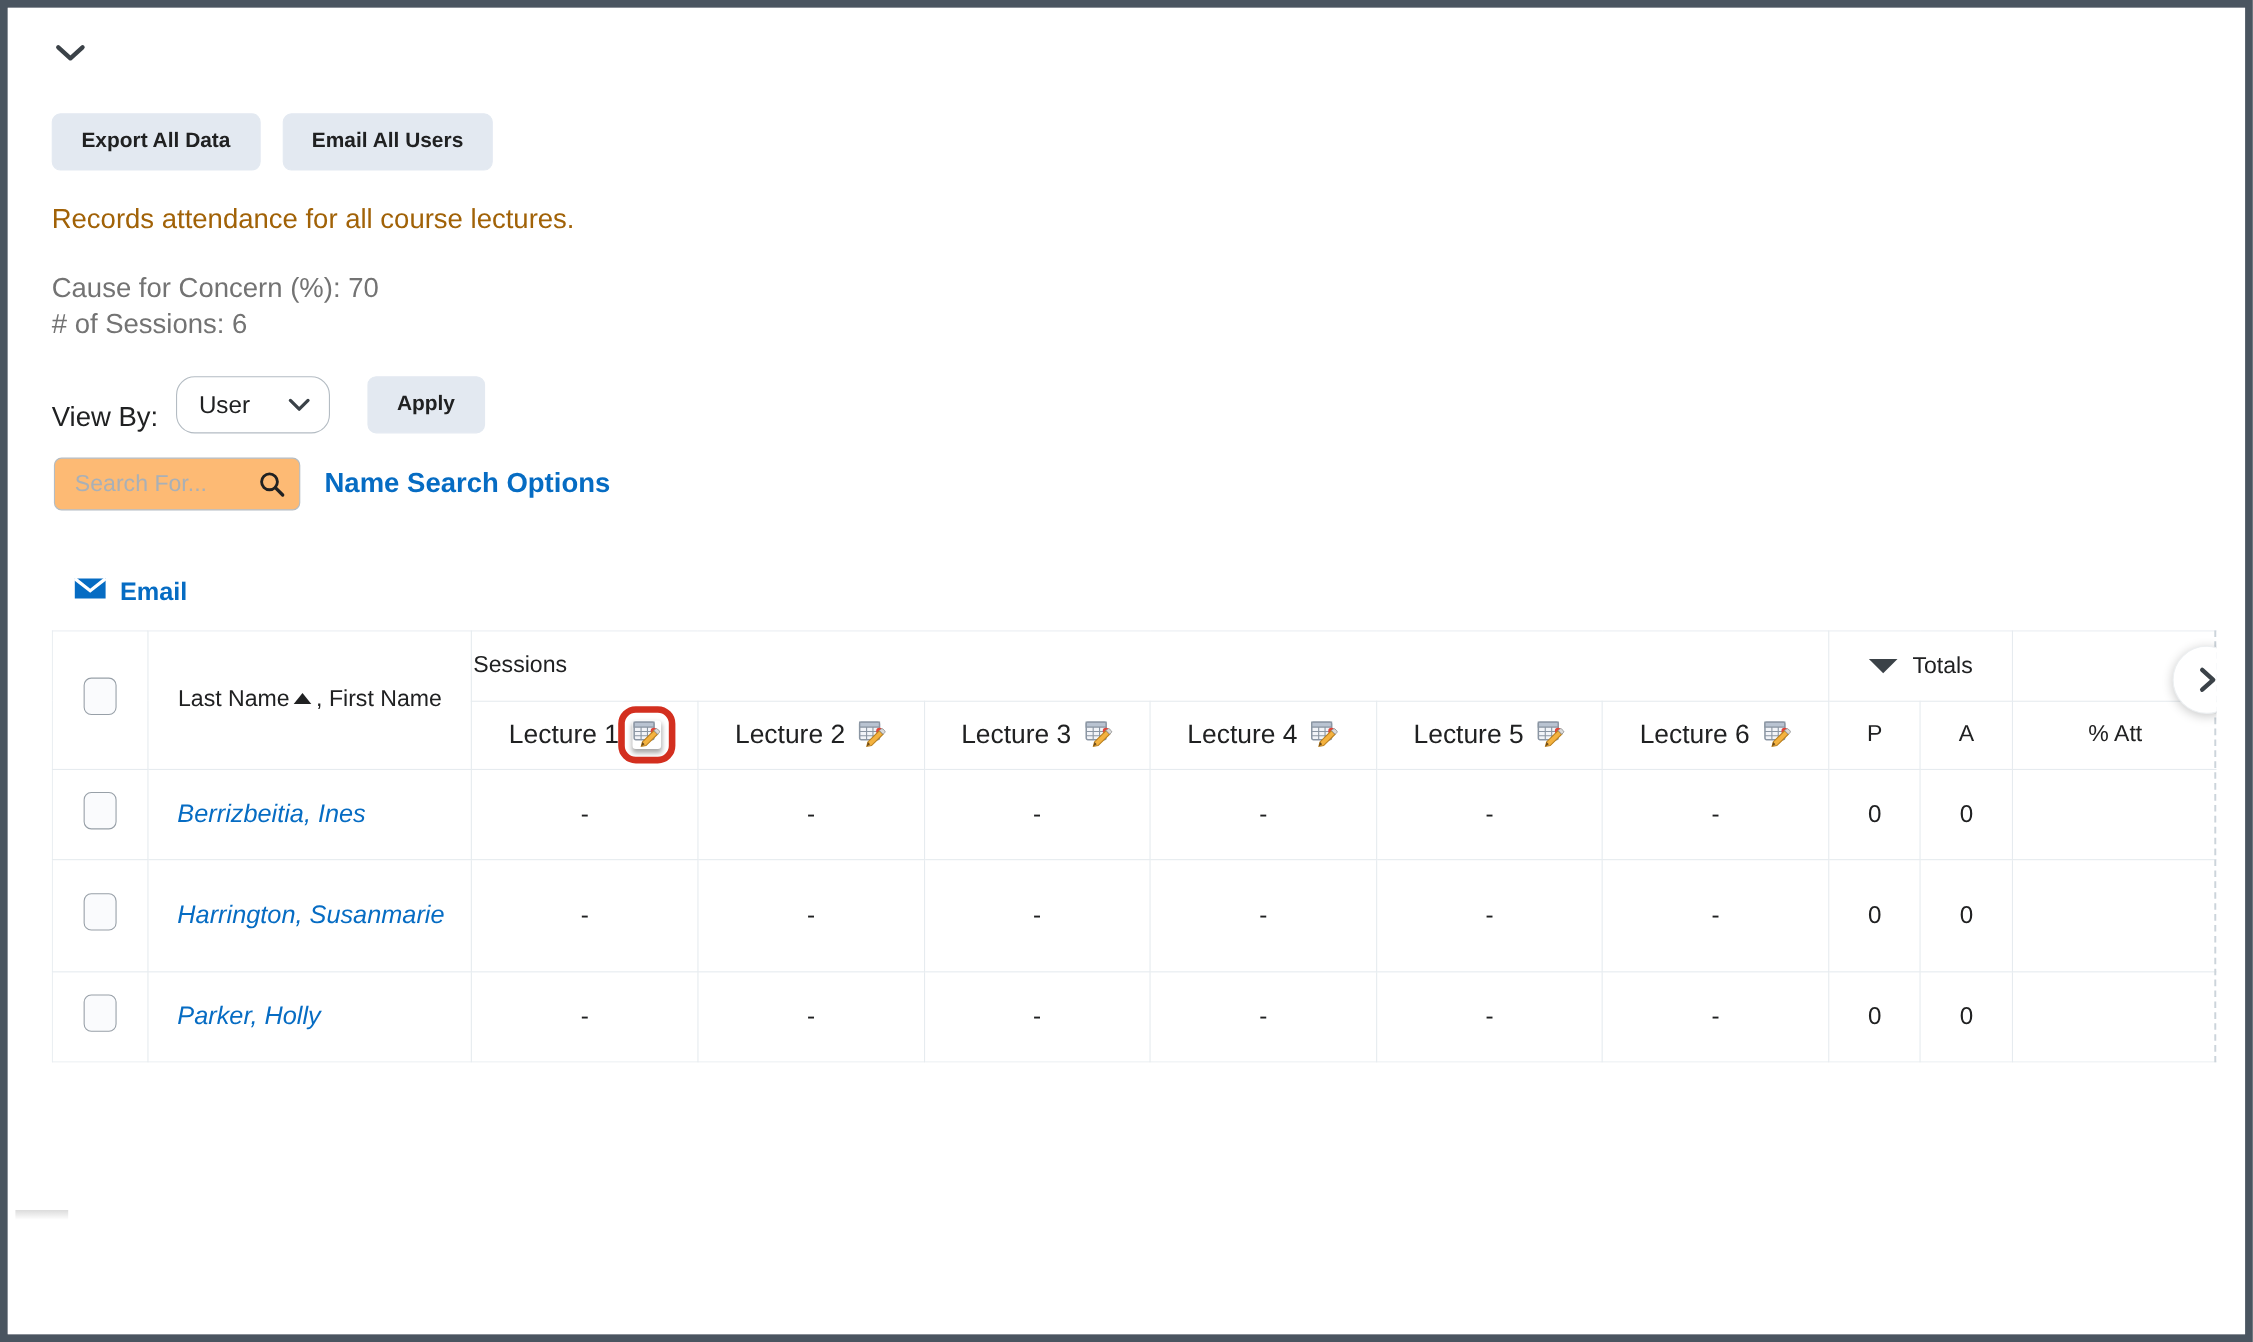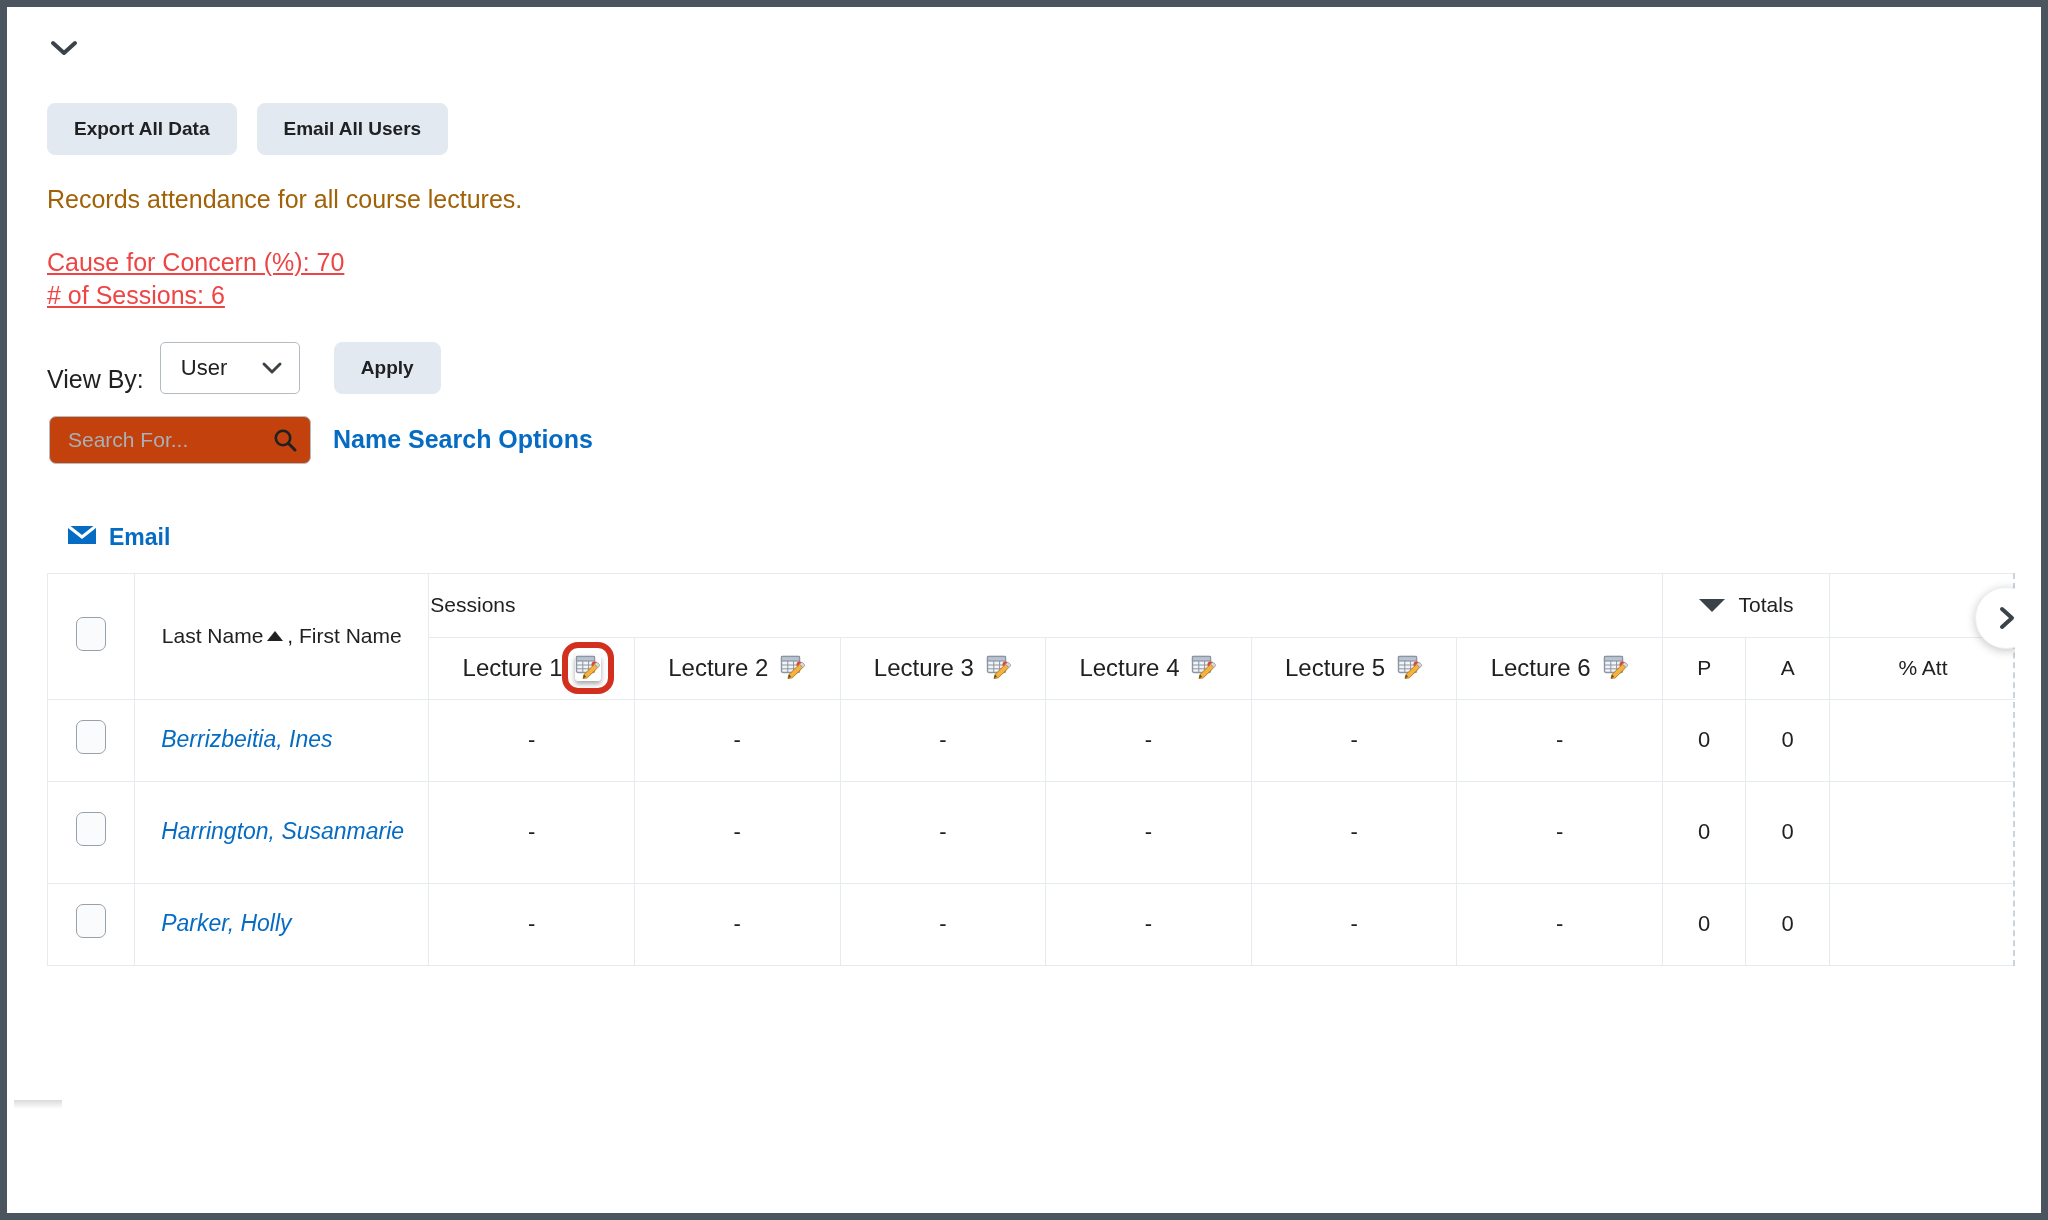--- a/index.html
+++ b/index.html
@@ -75,43 +75,42 @@
   
   .desc {
     padding: 28px 0 0 40px;
     font-size: 25px;
     color: #a16207;
     line-height: 1.3;
   }
   .meta {
     padding: 30px 0 0 40px;
     font-size: 25px;
-    color: #ef4444;
+    color: #737373;
     line-height: 1.32;
-    text-decoration: underline;
   }
   .meta div { margin: 0; }
 
   
   .viewby-row {
     display: flex;
     align-items: flex-end;
     gap: 16px;
     padding: 30px 0 0 40px;
   }
   .viewby-label {
     font-size: 25px;
     color: #202122;
   }
   .select-wrap {
     position: relative;
     width: 140px;
     height: 52px;
     border: 1px solid #b4bcc3;
-    border-radius: 5px;
+    border-radius: 17px;
     background: #ffffff;
     display: flex;
     align-items: center;
     cursor: pointer;
   }
   .select-wrap .sel-value {
     font-size: 22px;
     color: #202122;
     padding-left: 20px;
   }
@@ -127,25 +126,25 @@
 
   
   .search-row {
     display: flex;
     align-items: center;
     gap: 22px;
     padding: 22px 0 0 42px;
   }
   .search-box {
     position: relative;
-    width: 262px;
+    width: 224px;
     height: 48px;
     border: 1px solid #b4bcc3;
     border-radius: 7px;
-    background: #c2410c;
+    background: #fdba74;
     display: flex;
     align-items: center;
   }
   .search-box input {
     border: none;
     outline: none;
     background: transparent;
     width: 100%;
     height: 100%;
     padding: 0 46px 0 18px;

